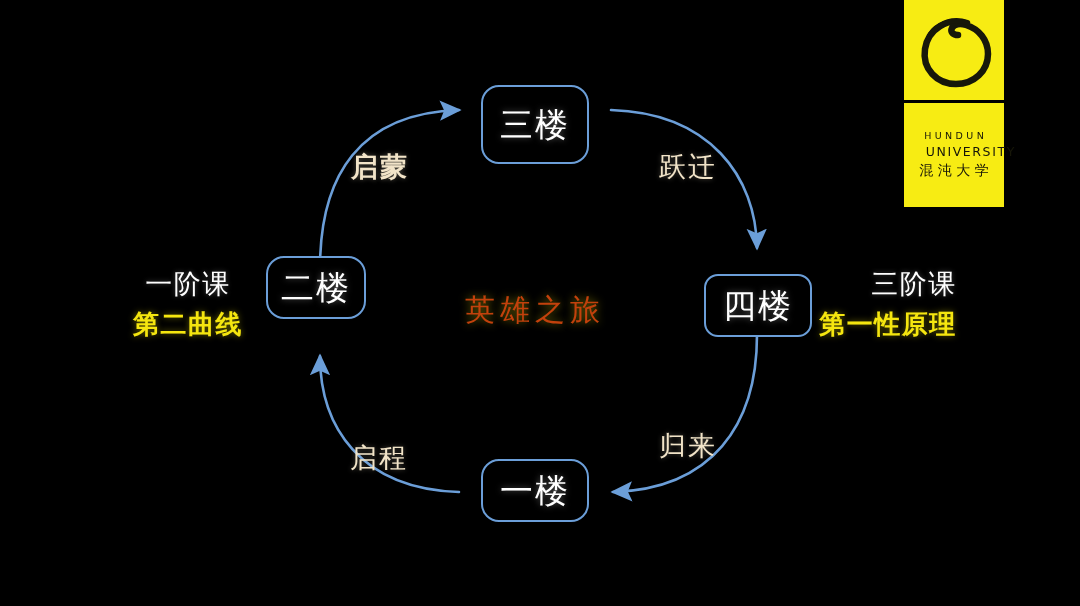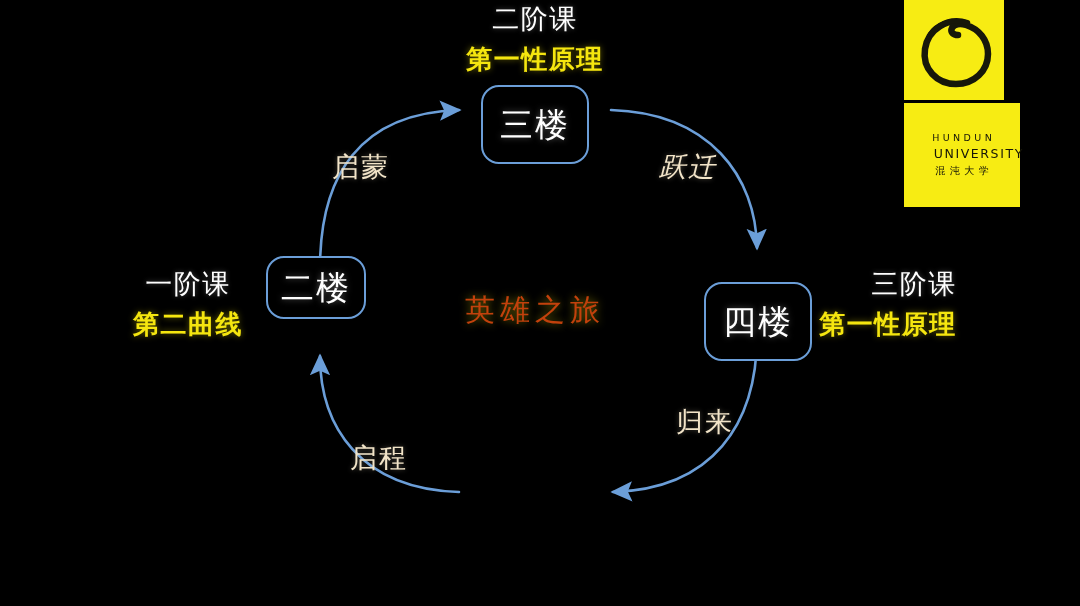--- a/index.html
+++ b/index.html
@@ -35,21 +35,21 @@
     align-items: center;
     justify-content: center;
     color: #ffffff;
     font-size: 33px;
     letter-spacing: 2px;
     line-height: 1;
     text-shadow: 0 0 6px rgba(255,255,255,0.35);
   }
   .node-3f { left: 481px; top: 85px;  width: 108px; height: 79px; }
   .node-2f { left: 266px; top: 256px; width: 100px; height: 63px; }
-  .node-4f { left: 704px; top: 282px; width: 108px; height: 79px; }
+  .node-4f { left: 704px; top: 274px; width: 108px; height: 63px; border-radius: 14px; }
   .node-1f { left: 481px; top: 459px; width: 108px; height: 63px; }
 
   
   .caption {
     position: absolute;
     text-align: center;
     line-height: 1.28;
     white-space: nowrap;
   }
   .caption .cap-title {
@@ -75,24 +75,24 @@
 
   
   .edge-label {
     position: absolute;
     color: #f2e4c8;
     font-size: 27px;
     letter-spacing: 2px;
     white-space: nowrap;
     text-shadow: 0 0 5px rgba(242,228,200,0.35);
   }
-  .lbl-qimeng  { left: 332px; top: 149px; }
-  .lbl-yueqian { left: 659px; top: 149px; font-style: italic; }
+  .lbl-qimeng  { left: 351px; top: 149px; font-weight: bold; }
+  .lbl-yueqian { left: 659px; top: 149px; }
   .lbl-qicheng { left: 350px; top: 440px; }
-  .lbl-guilai  { left: 659px; top: 404px; margin-left: 17px; }
+  .lbl-guilai  { left: 659px; top: 428px; }
 
   
   .center-title {
     position: absolute;
     left: 535px;
     top: 290px;
     transform: translate(-50%, 0);
     color: #c2410c;
     font-size: 30px;
     letter-spacing: 5px;
@@ -107,21 +107,21 @@
     top: 0px;
     width: 100px;
   }
   .logo-mark {
     width: 100px;
     height: 100px;
     background: #f7ec13;
     display: block;
   }
   .logo-word {
-    width: 116px;
+    width: 100px;
     height: 104px;
     background: #f7ec13;
     margin-top: 3px;
     display: flex;
     flex-direction: column;
     align-items: center;
     justify-content: center;
     gap: 3px;
   }
   .logo-word .lw1 {
@@ -132,21 +132,21 @@
   }
   .logo-word .lw2 {
     color: #161608;
     font-size: 12.5px;
     letter-spacing: 1.6px;
     text-indent: 1.6px;
     margin-left: 32px;
   }
   .logo-word .lw3 {
     color: #161608;
-    font-size: 10px;
+    font-size: 14px;
     letter-spacing: 4.5px;
     text-indent: 4.5px;
   }
 </style>
 </head>
 <body>
 
 <div id="stage">
 
   <svg id="flow-svg" viewBox="0 0 1080 606">
@@ -176,25 +176,24 @@
 
   <div class="node node-3f">
     <span>三楼</span>
   </div>
   <div class="node node-2f">
     <span>二楼</span>
   </div>
   <div class="node node-4f">
     <span>四楼</span>
   </div>
-
-  <div class="caption cap-top">
-    <span class="cap-title">二阶课</span>
-    <span class="cap-sub">第一性原理</span>
-  </div>
+  <div class="node node-1f">
+    <span>一楼</span>
+  </div>
+
   <div class="caption cap-left">
     <span class="cap-title">一阶课</span>
     <span class="cap-sub">第二曲线</span>
   </div>
   <div class="caption cap-right">
     <span class="cap-title">三阶课</span>
     <span class="cap-sub">第一性原理</span>
   </div>
 
   <div class="edge-label lbl-qimeng">启蒙</div>

